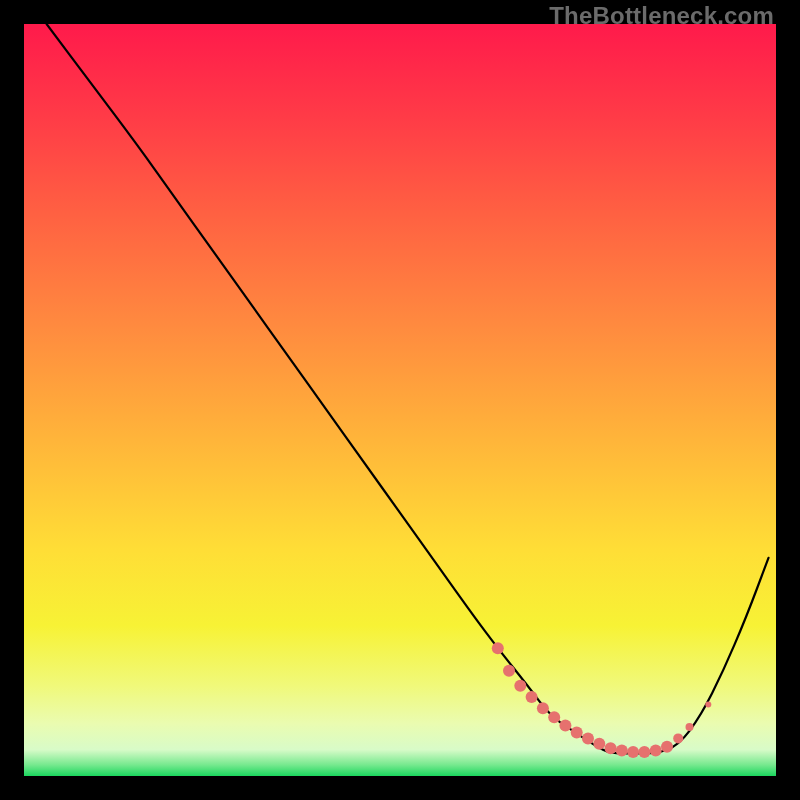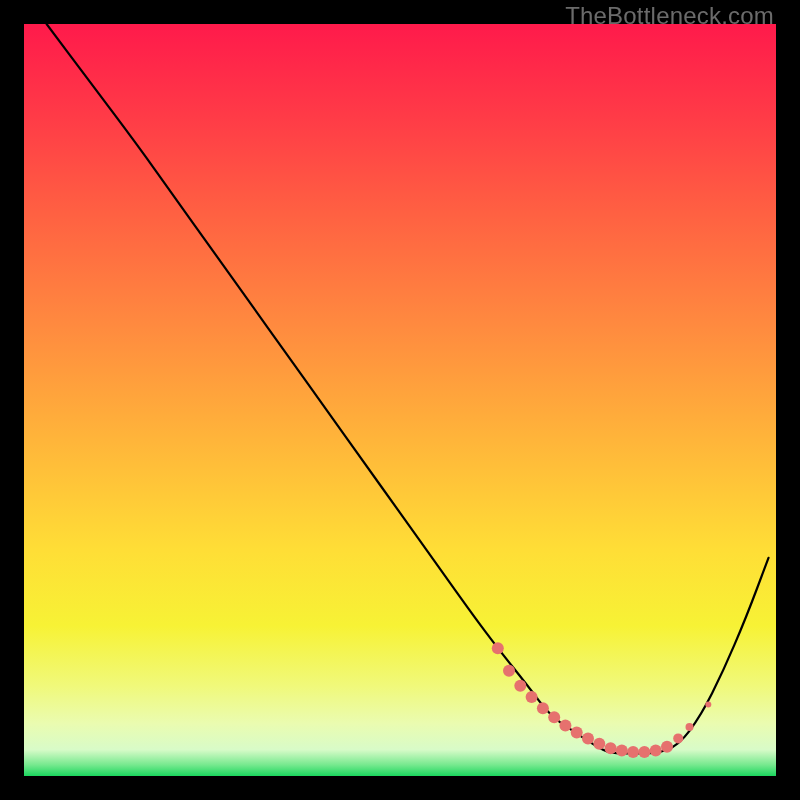--- a/index.html
+++ b/index.html
@@ -24,21 +24,21 @@
     top: 0;
     width: 752px;
     height: 752px;
   }
   .watermark {
     position: absolute;
     top: 2px;
     right: 26px;
     font-family: Arial, Helvetica, sans-serif;
     font-size: 24px;
-    font-weight: 400;
+    font-weight: 700;
     color: #6b6b6b;
     letter-spacing: 0.2px;
   }
   svg {
     display: block;
   }
 </style>
 </head>
 <body>
 

